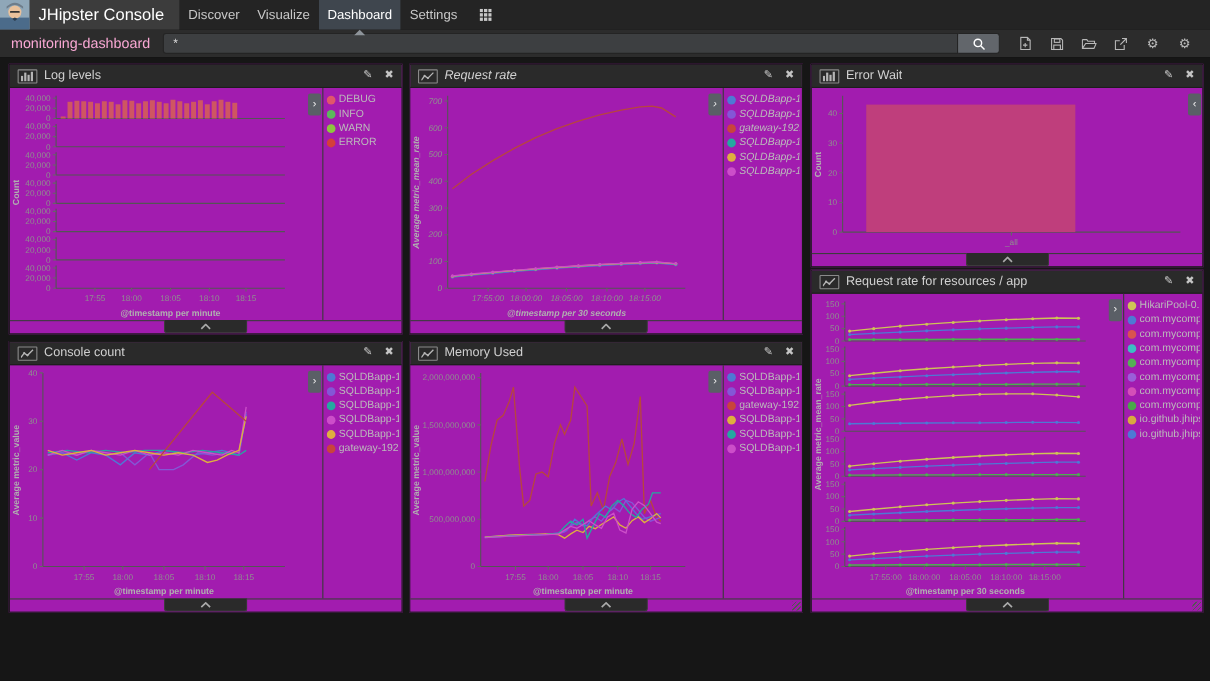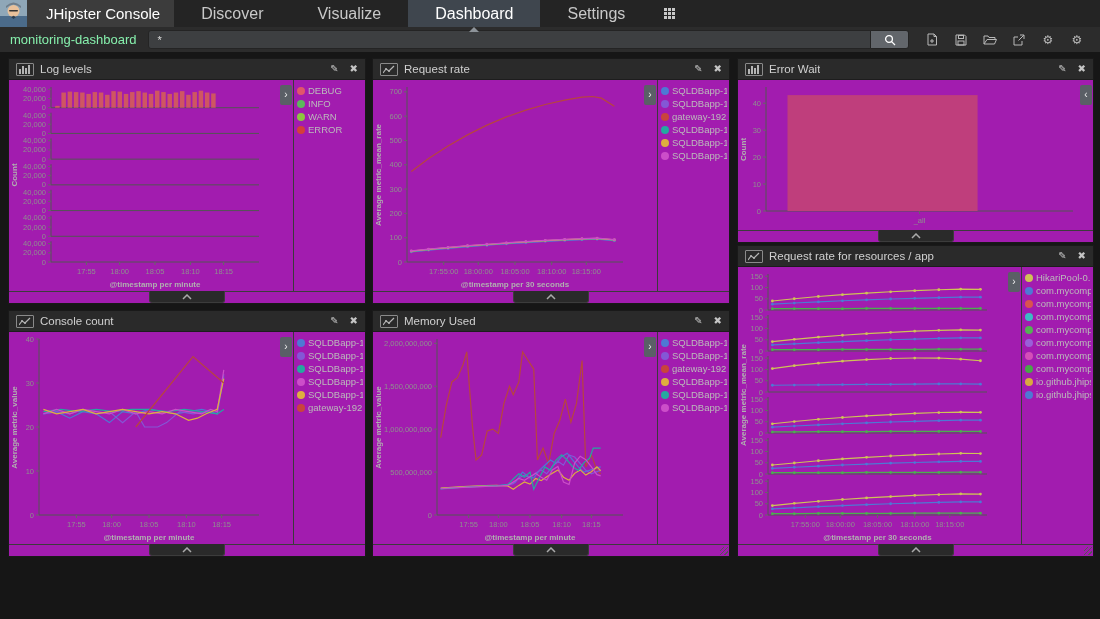--- a/index.html
+++ b/index.html
@@ -3,50 +3,50 @@
 <meta charset="utf-8">
 <style>
   * { margin:0; padding:0; box-sizing:border-box; }
   html,body { width:1100px; height:619px; overflow:hidden; background:#0e0e0e;
     font-family:"Liberation Sans","DejaVu Sans",sans-serif; }
   body { position:relative; }
 
   
   .navbar { position:absolute; top:0; left:0; right:0; height:27px; background:#242424;
     display:flex; align-items:stretch; }
-  .brand { display:flex; align-items:center; background:#3c3c3c;gap:11px; }
+  .brand { display:flex; align-items:center; background:#3c3c3c; }
   .brand .logo { width:27px; height:27px; display:block; }
   .brand .brand-name { color:#fff; font-size:15px; padding:0 14px 0 8px; }
   .nav-items { display:flex; align-items:stretch; }
-  .nav-item { color:#c8c8c8; font-size:16px; line-height:27px; padding:0 27px; cursor:pointer; position:relative; }
+  .nav-item { color:#c8c8c8; font-size:12px; line-height:27px; padding:0 8px; cursor:pointer; position:relative; }
   .nav-item.active { background:#3f464e; color:#fff; }
   .nav-caret { position:absolute; left:50%; bottom:-5px; margin-left:-5px; width:0; height:0;
     border-left:5px solid transparent; border-right:5px solid transparent; border-bottom:5px solid #8d9399; z-index:5; }
   .nav-grid { display:flex; align-items:center; padding:0 12px; }
   .nav-right { margin-left:auto; display:flex; align-items:center; gap:6px; padding-right:12px;
     color:#ddd; font-size:11px; }
 
   
   .querybar { position:absolute; top:27px; left:0; right:0; height:25px; background:#2c2c2c;
     display:flex; align-items:center; padding:0 10px; }
-  .dash-name { color:#86efac; font-size:13px; margin-right:12px; white-space:nowrap; }
+  .dash-name { color:#f9a8d4; font-size:13px; margin-right:12px; white-space:nowrap; }
   .q-group { flex:1; display:flex; align-items:center; height:19px; }
   .q-input { flex:1; height:19px; background:#3d3f41; border:1px solid #242424; border-radius:3px 0 0 3px;
     color:#ddd; font-size:11px; padding:0 8px; outline:none; font-family:inherit; }
   .q-search { width:38px; height:19px; background:#62666b; border:1px solid #242424; border-left:none;
     border-radius:0 3px 3px 0; display:flex; align-items:center; justify-content:center; cursor:pointer; }
   .q-icons { display:flex; align-items:center; gap:15px; margin-left:16px; margin-right:6px; }
   .q-ic { width:14px; height:14px; display:flex; align-items:center; justify-content:center;
     color:#b8b8b8; font-size:12px; cursor:pointer; }
 
   
   .dashboard { position:absolute; top:52px; left:0; right:0; height:567px; background:#161616; }
   .panel { position:absolute; background:#a21caf; border:1px solid #191919; display:flex; flex-direction:column; }
   #p-log { left:8px;   top:6px;   width:358px; height:246px; }
-  #p-req { left:372px; top:6px;   width:358px; height:246px; }
+  #p-req { left:372px; top:6px;   width:358px; height:246px;font-style:italic; }
   #p-err { left:737px; top:6px;   width:357px; height:185px; }
   #p-res { left:737px; top:193px; width:357px; height:312px;justify-content:space-between; }
   #p-thr { left:8px;   top:258px; width:358px; height:247px; }
   #p-mem { left:372px; top:258px; width:358px; height:247px; }
 
   .p-header { height:21px; display:flex; align-items:center; gap:6px; padding:0 7px;
     background:#2a2a2a; border-bottom:1px solid #1d1d1d; flex:0 0 21px; }
   .p-icon { display:inline-flex; border:1px solid #8a8a8a; padding:1px 2px; border-radius:1px; }
   .p-title { color:#d0d0d0; font-size:11.5px; white-space:nowrap; overflow:hidden; }
   .p-controls { margin-left:auto; display:flex; gap:11px; }

